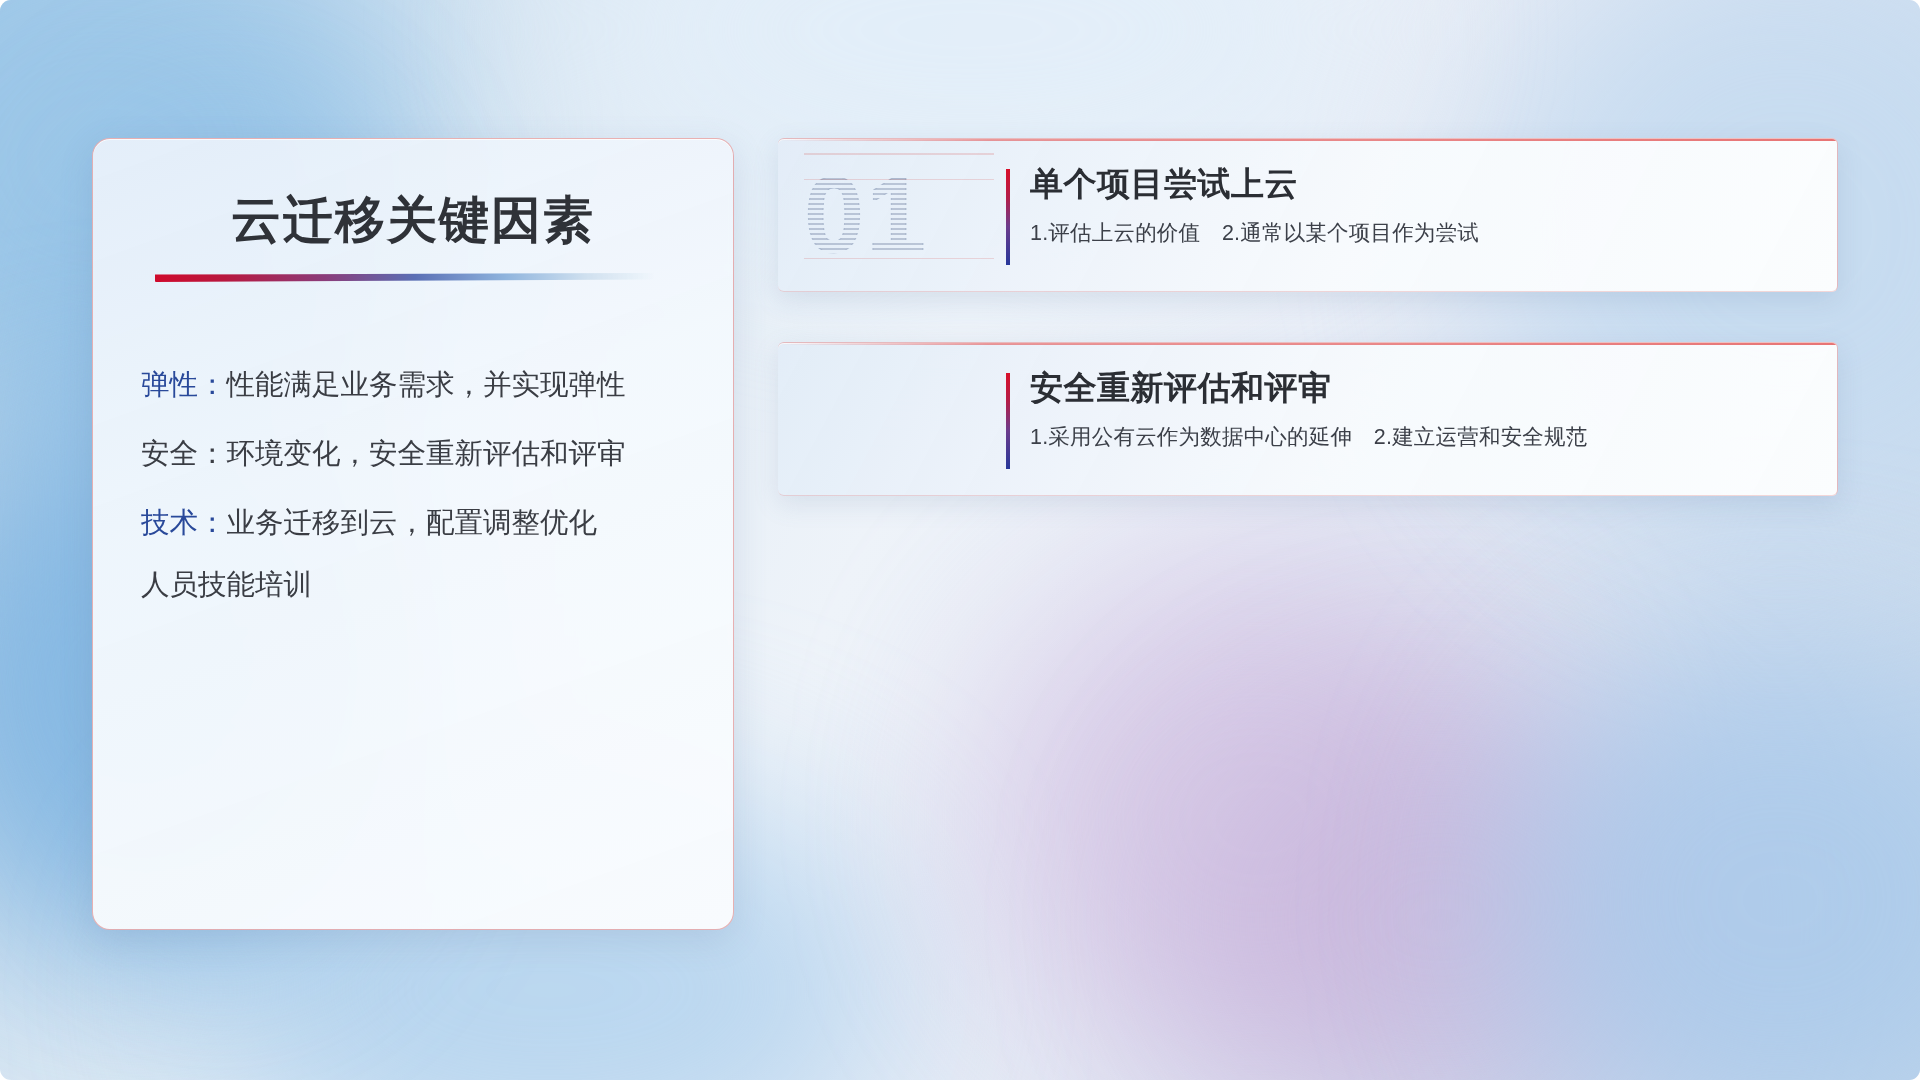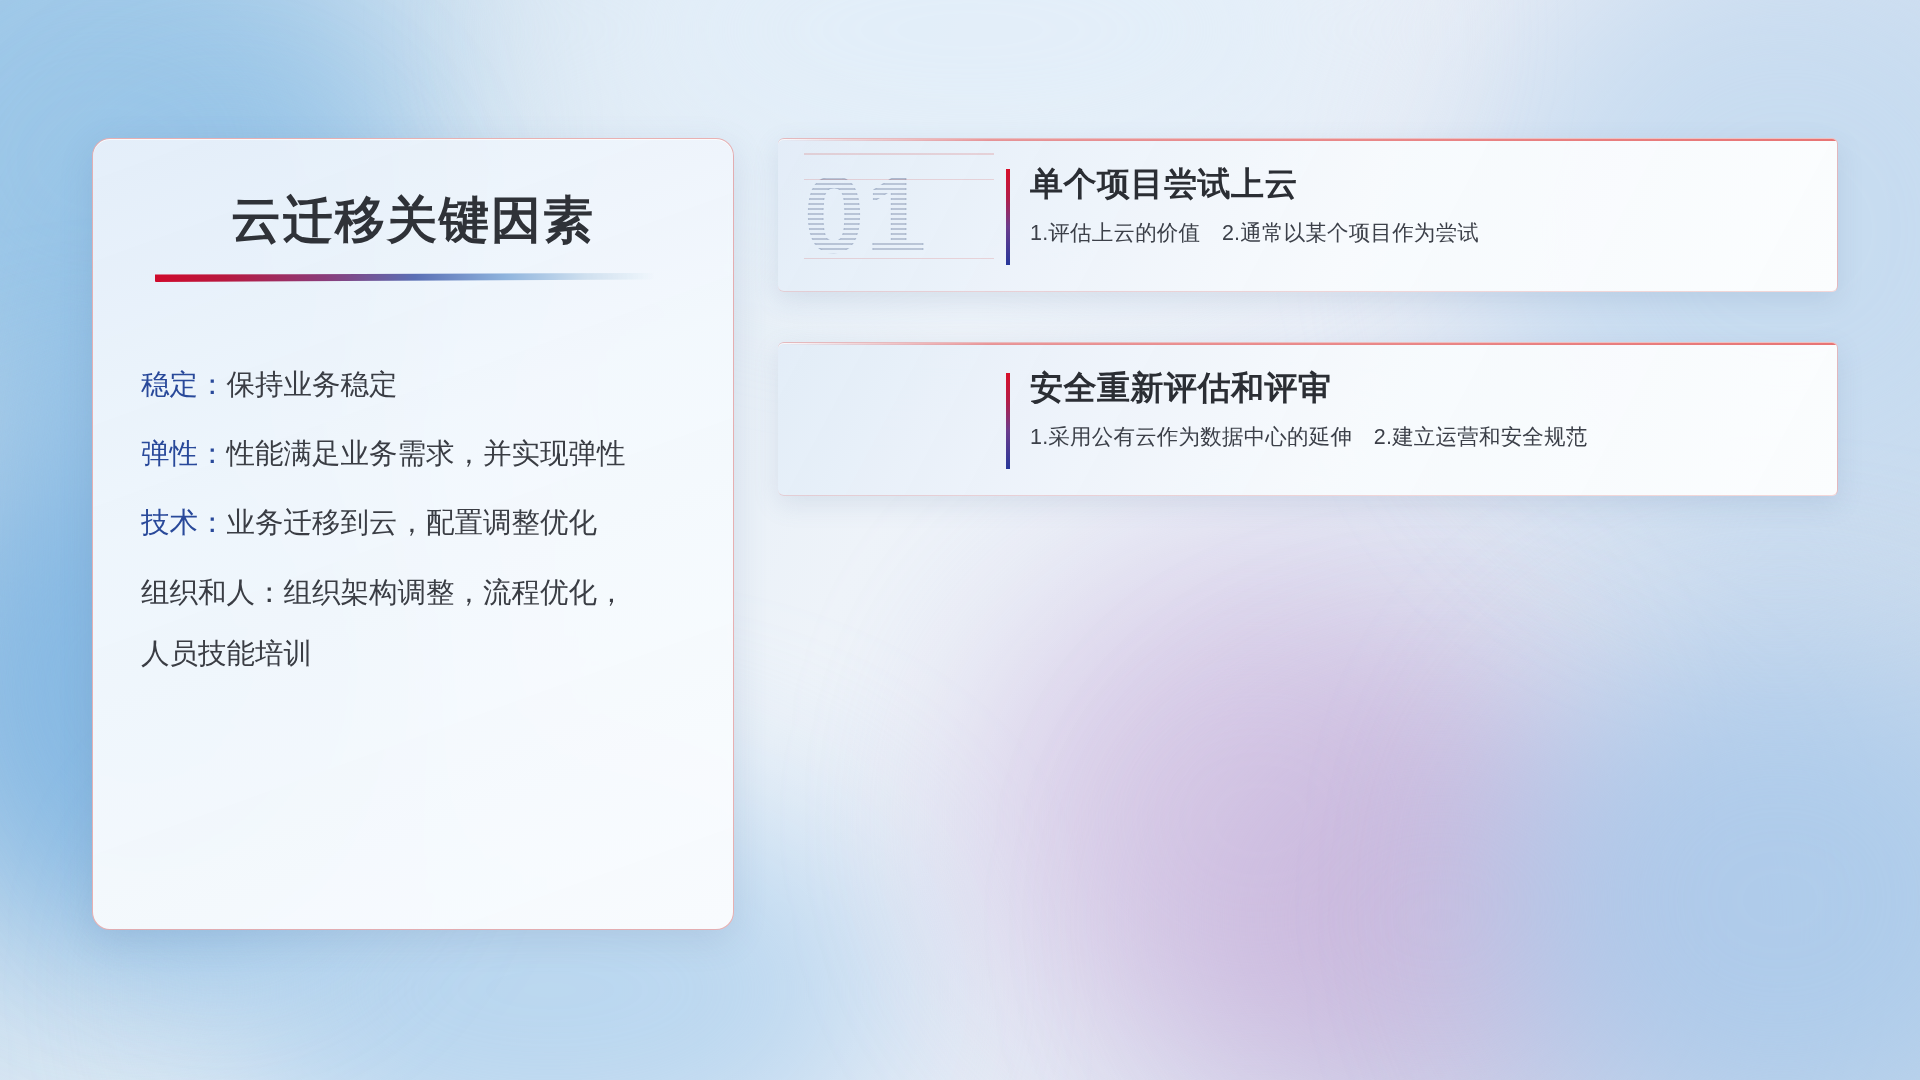--- a/index.html
+++ b/index.html
@@ -19,20 +19,21 @@
     background: linear-gradient(115deg,
         #b9d4ea 0%,
         #cfe1f0 14%,
         #e3edf6 30%,
         #eef3f9 46%,
         #e9eef7 60%,
         #dfe6f3 72%,
         #d2dff0 84%,
         #c6d9ec 100%);
     overflow: hidden;
+    border-radius: 11px;
   }
   
   .blob { position:absolute; border-radius:50%; filter: blur(90px); pointer-events:none; }
   .blob.b1 { left:-200px; top:-120px;  width:620px; height:560px; background:rgba(150,196,232,.85); }
   .blob.b2 { left:-120px; top:420px;   width:520px; height:540px; background:rgba(120,176,224,.80); }
   .blob.b3 { left:200px;  top:780px;   width:700px; height:420px; background:rgba(170,206,236,.75); }
   .blob.b4 { left:980px;  top:560px;   width:560px; height:520px; background:rgba(205,182,222,.60); }
   .blob.b5 { left:1180px; top:700px;   width:520px; height:440px; background:rgba(196,172,214,.52); }
   .blob.b6 { left:1480px; top:-80px;   width:620px; height:620px; background:rgba(196,219,240,.85); }
   .blob.b7 { left:1500px; top:640px;   width:560px; height:520px; background:rgba(168,200,234,.80); }
@@ -178,34 +179,30 @@
   <div class="blob b6"></div>
   <div class="blob b7"></div>
   <div class="blob b8"></div>
   <div class="blob b9"></div>
 
   <div id="left-panel">
     <div id="panel-title">云迁移关键因素</div>
     <div id="title-underline"></div>
     <div id="factor-list">
         <div class="factor-row">
-          <span class="factor-label">稳定：</span>
-          <span class="factor-text">保持业务稳定</span>
-        </div>
-        <div class="factor-row">
           <span class="factor-label">弹性：</span>
           <span class="factor-text">性能满足业务需求，并实现弹性</span>
+        </div>
+        <div class="factor-row">
+          <span class="factor-label plain">安全：</span>
+          <span class="factor-text">环境变化，安全重新评估和评审</span>
         </div>
         <div class="factor-row">
           <span class="factor-label">技术：</span>
           <span class="factor-text">业务迁移到云，配置调整优化</span>
-        </div>
-        <div class="factor-row">
-          <span class="factor-label plain">组织和人：</span>
-          <span class="factor-text">组织架构调整，流程优化，</span>
         </div>
         <div class="factor-row cont">
           <span class="factor-text">人员技能培训</span>
         </div>
       </div>
   </div>
 
   <div id="cards">
       <div class="card">
         <div class="ghost-number">01<div class="tint"></div></div>

